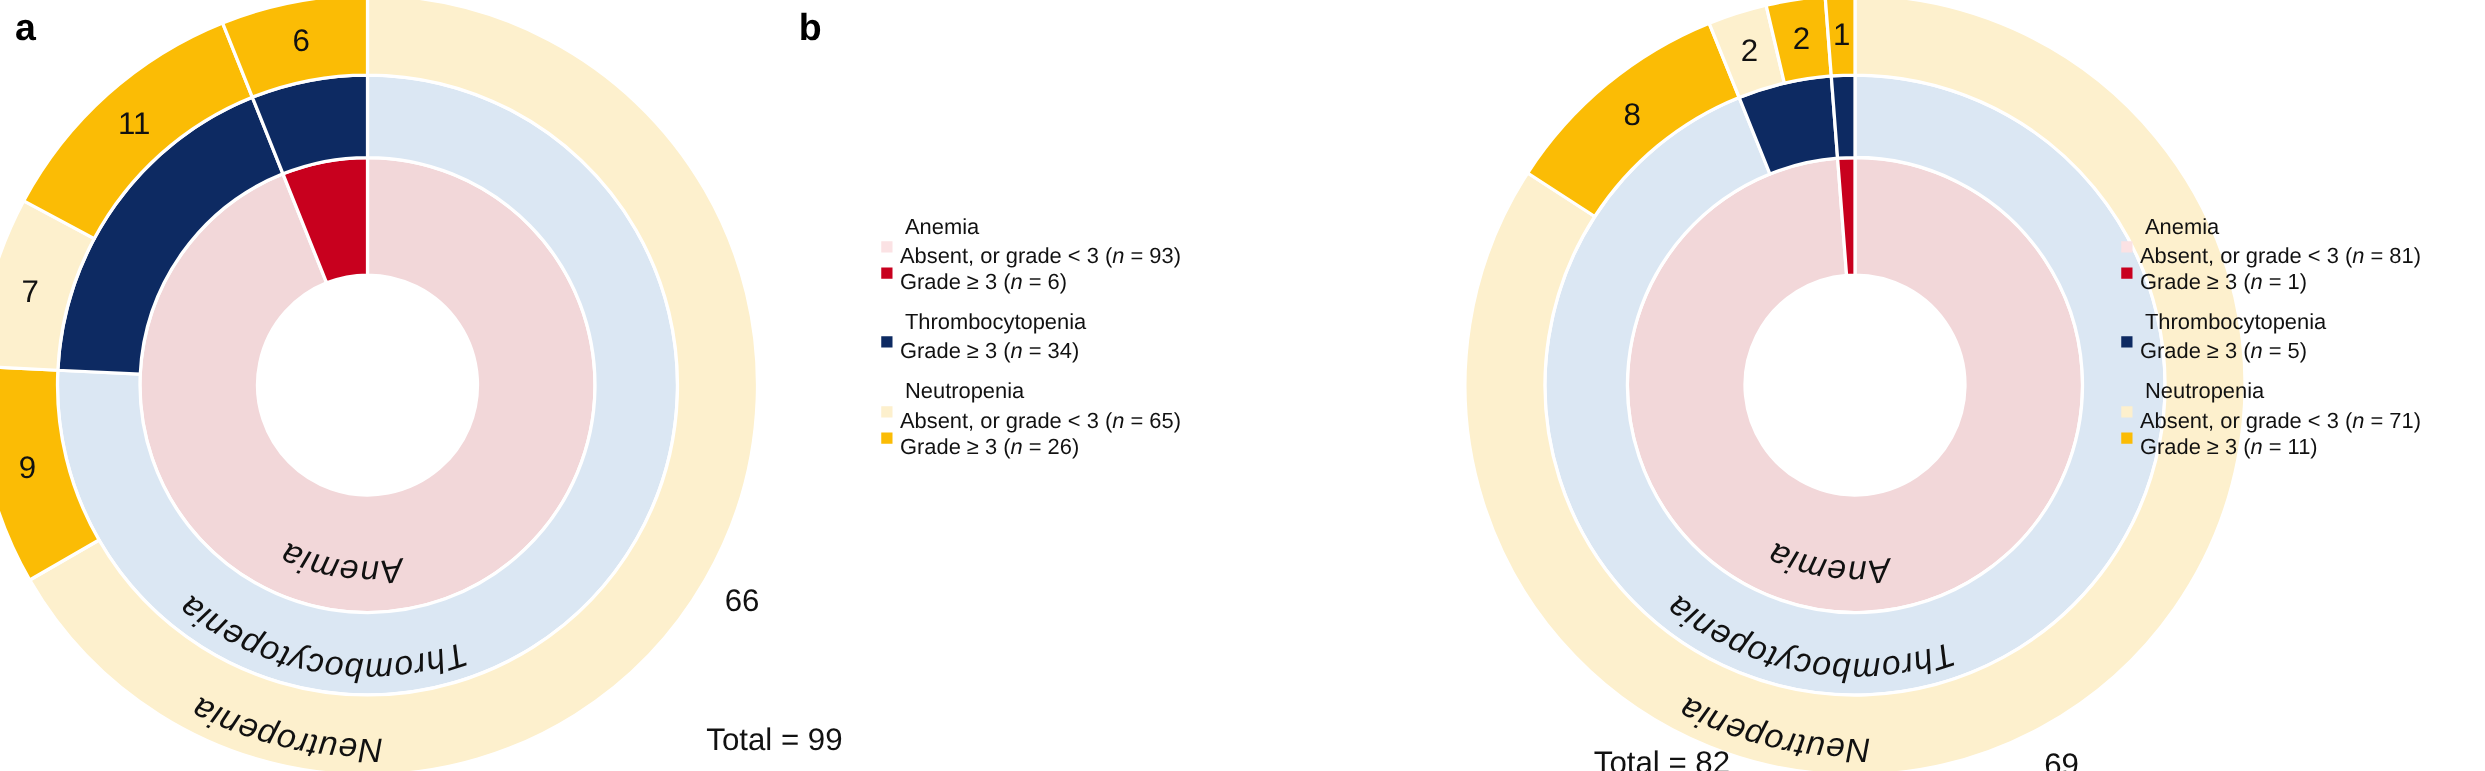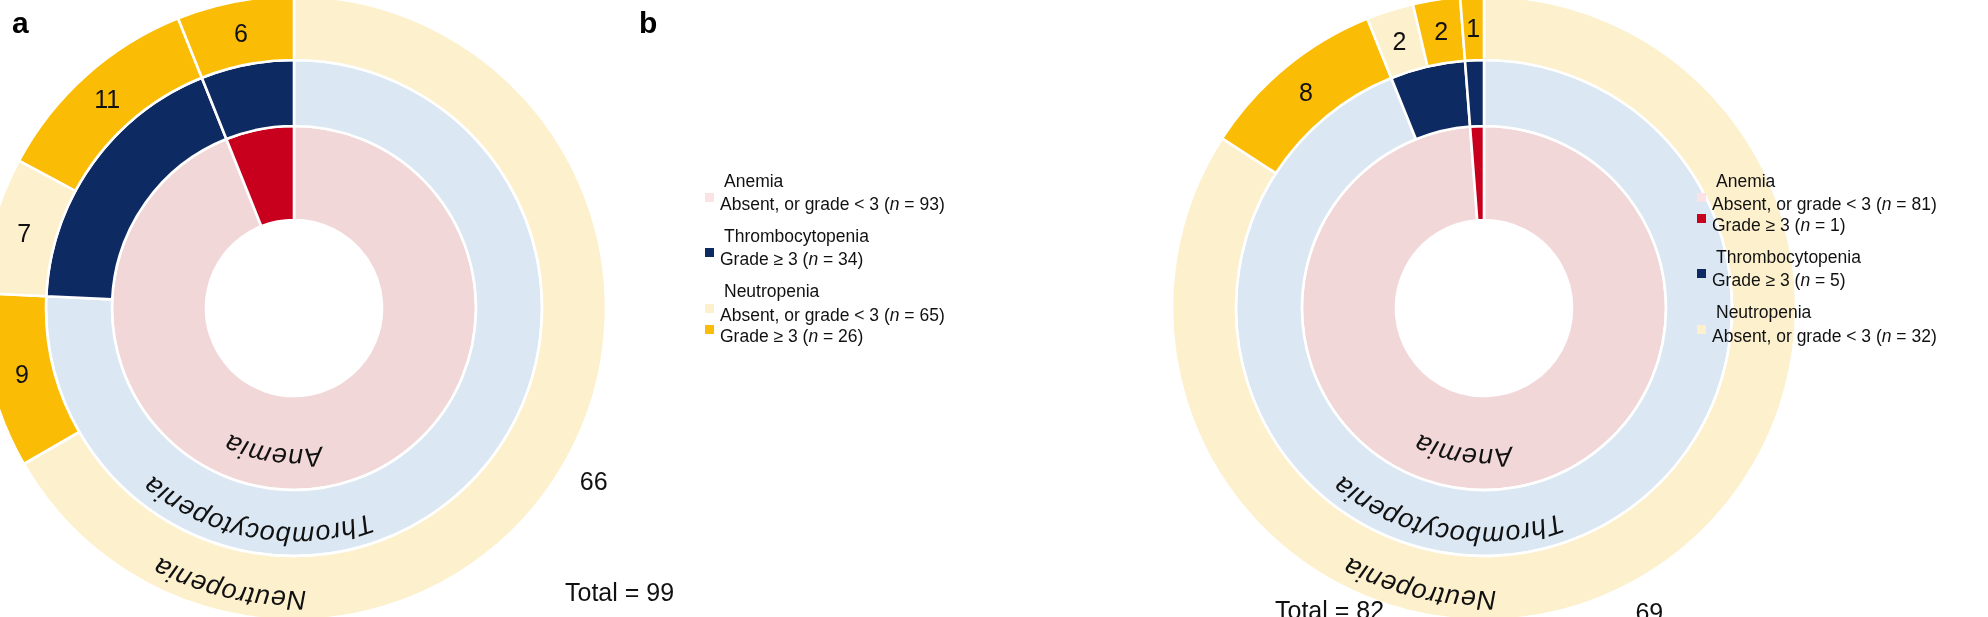--- a/index.html
+++ b/index.html
@@ -104,20 +104,24 @@
         </svg>
     </div>
     <div class="total-label">Total = 99</div>
     <div class="legend" id="legend-a">
         <div class="legend-group">
           <div class="legend-title">Anemia</div>
           <div class="legend-row">
             <span class="swatch" style="background: rgb(251, 226, 228);"></span>
             <span class="legend-text"><span>Absent, or grade &lt; 3 (</span><span class="it">n</span><span> = 93)</span></span>
           </div>
+          <div class="legend-row">
+            <span class="swatch" style="background: rgb(200, 0, 30);"></span>
+            <span class="legend-text"><span>Grade ≥ 3 (</span><span class="it">n</span><span> = 6)</span></span>
+          </div>
         </div>
         <div class="legend-group">
           <div class="legend-title">Thrombocytopenia</div>
           <div class="legend-row">
             <span class="swatch" style="background: rgb(13, 42, 98);"></span>
             <span class="legend-text"><span>Grade ≥ 3 (</span><span class="it">n</span><span> = 34)</span></span>
           </div>
         </div>
         <div class="legend-group">
           <div class="legend-title">Neutropenia</div>
@@ -189,19 +193,23 @@
           <div class="legend-title">Thrombocytopenia</div>
           <div class="legend-row">
             <span class="swatch" style="background: rgb(13, 42, 98);"></span>
             <span class="legend-text"><span>Grade ≥ 3 (</span><span class="it">n</span><span> = 5)</span></span>
           </div>
         </div>
         <div class="legend-group">
           <div class="legend-title">Neutropenia</div>
           <div class="legend-row">
             <span class="swatch" style="background: rgb(253, 240, 205);"></span>
-            <span class="legend-text"><span>Absent, or grade &lt; 3 (</span><span class="it">n</span><span> = 32)</span></span>
+            <span class="legend-text"><span>Absent, or grade &lt; 3 (</span><span class="it">n</span><span> = 71)</span></span>
+          </div>
+          <div class="legend-row">
+            <span class="swatch" style="background: rgb(251, 188, 5);"></span>
+            <span class="legend-text"><span>Grade ≥ 3 (</span><span class="it">n</span><span> = 11)</span></span>
           </div>
         </div>
       </div>
   </div>
 
 </div>
 
 </body></html>

